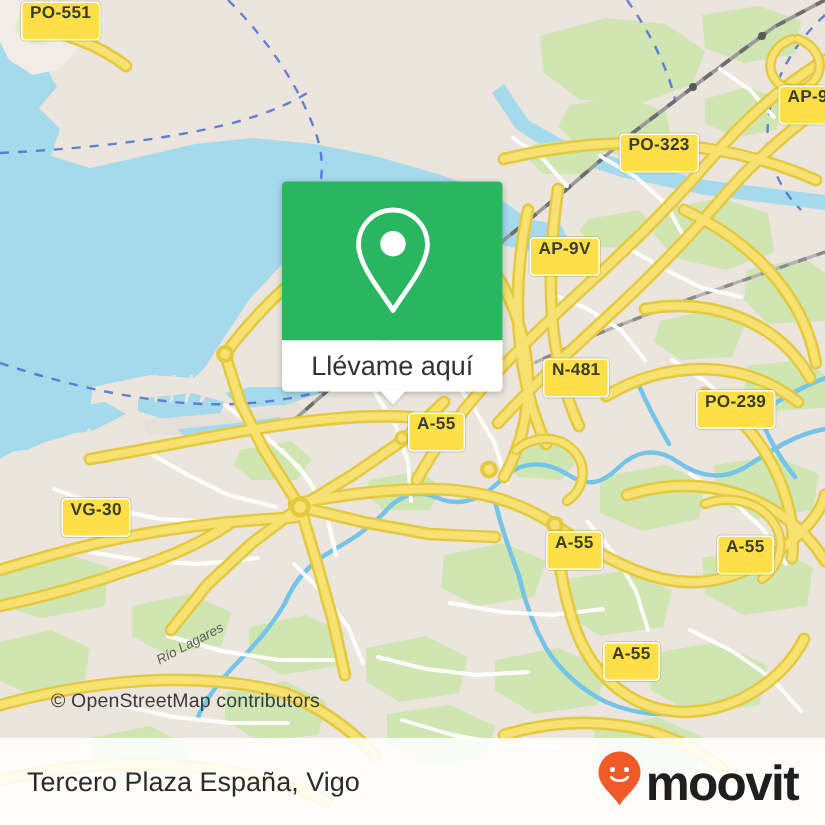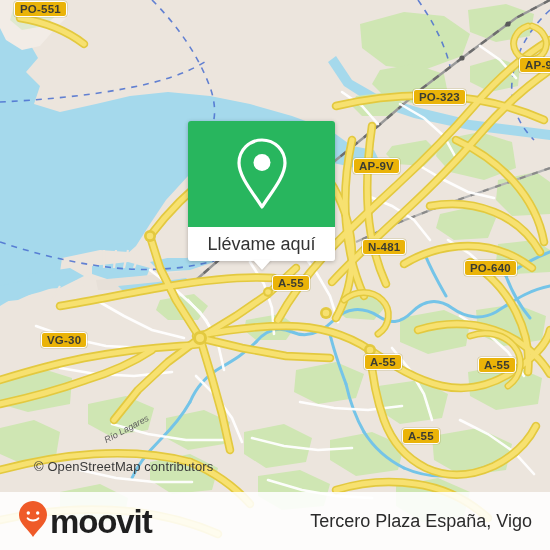--- a/index.html
+++ b/index.html
@@ -27,28 +27,28 @@
     position: absolute;
     top: 0; left: 0;
     width: 550px;
     height: 550px;
     display: block;
   }
 
   
   .shield {
     position: absolute;
-    background: #eab308;
+    background: #fde047;
     border: 1.6px solid #ffffff;
     border-radius: 3px;
     color: #3c3c32;
     font-size: 11.5px;
     font-weight: bold;
     letter-spacing: .2px;
-    padding: 1px 5px 0 5px;
+    padding: 1px 5px 10px 5px;
     line-height: 13px;
     white-space: nowrap;
     box-shadow: 0 0 0 .6px rgba(150,140,40,.35);
   }
 
   
   .river-label {
     position: absolute;
     font-size: 9px;
     color: #5b5b5b;
@@ -405,21 +405,21 @@
             <circle cx="268" cy="292" r="2.8" fill="#f7e170"></circle>
         </g>
       </g>
     </svg>
 
     <div class="shield" style="left:14px;  top:1px;">PO-551</div>
     <div class="shield" style="left:413px; top:89px;text-align:center;">PO-323</div>
     <div class="shield" style="left:519px; top:57px;">AP-9</div>
     <div class="shield" style="left:353px; top:158px;">AP-9V</div>
     <div class="shield" style="left:362px; top:239px;">N-481</div>
-    <div class="shield" style="left:464px; top:260px;">PO-640</div>
+    <div class="shield" style="left:464px; top:260px;">PO-239</div>
     <div class="shield" style="left:272px; top:275px;">A-55</div>
     <div class="shield" style="left:41px;  top:332px;">VG-30</div>
     <div class="shield" style="left:364px; top:354px;">A-55</div>
     <div class="shield" style="left:478px; top:357px;">A-55</div>
     <div class="shield" style="left:402px; top:428px;">A-55</div>
 
     <div class="river-label" style="left:102px; top:424px; transform:rotate(-28deg);">Río Lagares</div>
 
     <div id="osm-attrib">© OpenStreetMap contributors</div>
   </div>
@@ -433,27 +433,27 @@
         </svg>
       </span>
     </div>
     <div id="card-footer">
       <span id="card-footer-label">Llévame aquí</span>
       <span id="card-tail"></span>
     </div>
   </div>
 
   <div id="bottom-bar">
+    <div id="place-title">Tercero Plaza España, Vigo</div>
     <div id="moovit-logo">
       <span>
         <svg width="30" height="38" viewBox="0 0 30 38" xmlns="http://www.w3.org/2000/svg">
           <path d="M15 1 C7.3 1 1 7.3 1 15 C1 24 11 30 15 37 C19 30 29 24 29 15 C29 7.3 22.7 1 15 1 Z" fill="#ef5a28"></path>
           <circle cx="10.3" cy="13" r="1.7" fill="#ffffff"></circle>
           <circle cx="19.7" cy="13" r="1.7" fill="#ffffff"></circle>
           <path d="M9.6 18.2 C11.6 21.2 18.4 21.2 20.4 18.2" fill="none" stroke="#ffffff" stroke-width="1.9" stroke-linecap="round"></path>
         </svg>
       </span>
       <span id="moovit-wordmark">moovit</span>
     </div>
-    <div id="place-title">Tercero Plaza España, Vigo</div>
   </div>
 
 </div>
 
 </body></html>

